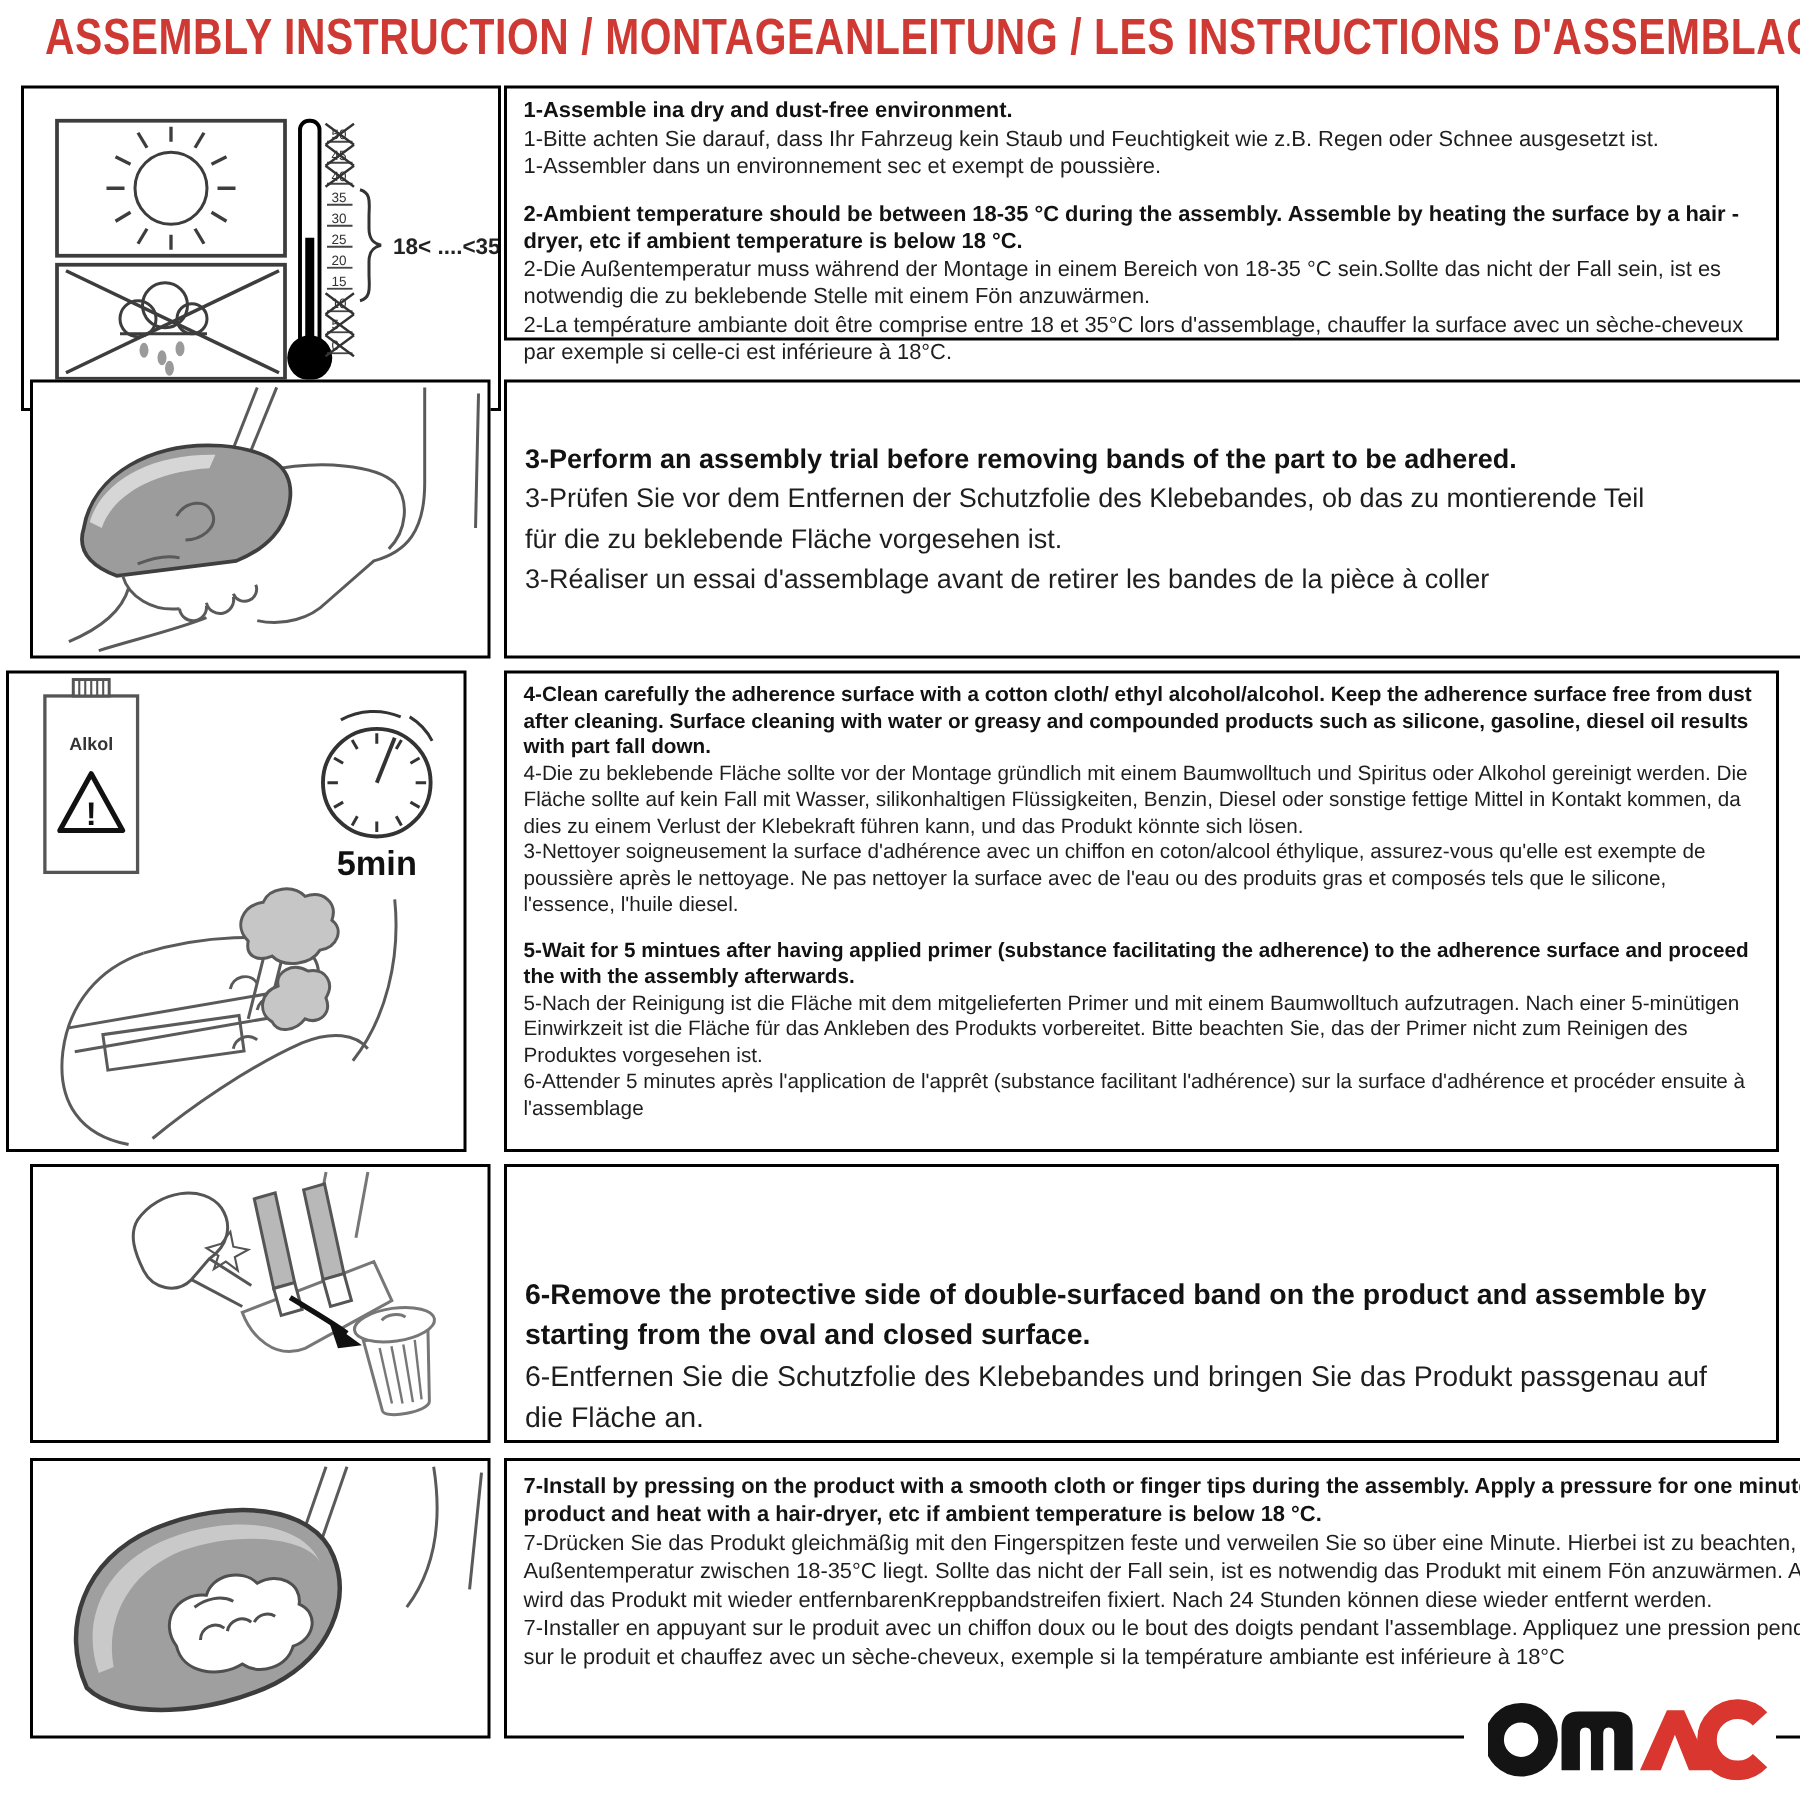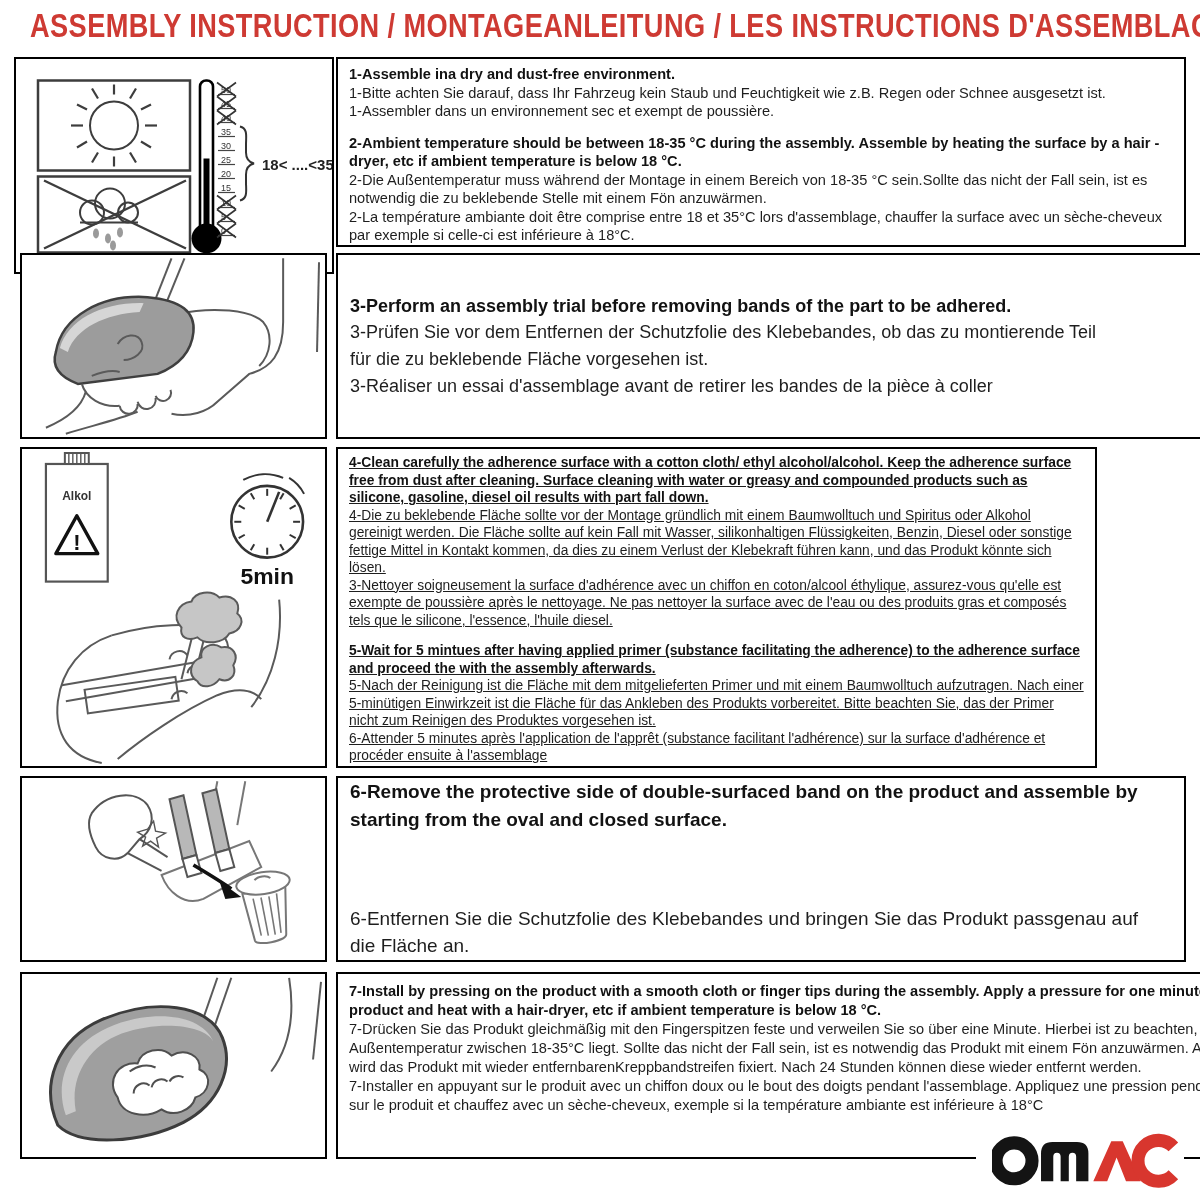--- a/index.html
+++ b/index.html
@@ -10,30 +10,30 @@
   .title{
     position:absolute;left:30px;top:6px;font-size:34px;font-weight:bold;
     color:#ce3a33;white-space:nowrap;transform:scaleX(.80);transform-origin:left top;
     letter-spacing:.5px;
   }
   .box{position:absolute;border:2px solid #000;background:#fff;box-sizing:border-box;}
   .illus svg{display:block;width:100%;height:100%;}
   
   #r1i{left:14px;top:57px;width:320px;height:217px;}
   #r2i{left:20px;top:253px;width:307px;height:186px;}
-  #r3i{left:20px;top:447px;width:307px;height:321px;}
+  #r3i{left:4px;top:447px;width:307px;height:321px;}
   #r4i{left:20px;top:776px;width:307px;height:186px;}
   #r5i{left:20px;top:972px;width:307px;height:187px;}
   
-  #r1t{left:336px;top:57px;width:850px;height:190px;padding:6px 11px;font-size:14.6px;line-height:1.27;}
+  #r1t{left:336px;top:57px;width:850px;height:170px;padding:6px 11px;font-size:14.6px;line-height:1.27;}
   #r2t{left:336px;top:253px;width:906px;height:186px;padding:0 12px;font-size:18px;line-height:1.48;
        display:flex;flex-direction:column;justify-content:center;}
-  #r3t{left:336px;top:447px;width:761px;height:321px;padding:5px 11px;font-size:13.8px;line-height:1.27;text-decoration:underline;}
+  #r3t{left:336px;top:447px;width:850px;height:321px;padding:5px 11px;font-size:13.8px;line-height:1.27;}
   #r4t{left:336px;top:776px;width:850px;height:186px;padding:0 12px;font-size:19px;line-height:1.45;
-       display:flex;flex-direction:column;justify-content:space-between;}
+       display:flex;flex-direction:column;justify-content:flex-end;}
   #r5t{left:336px;top:972px;width:982px;height:187px;padding:8px 11px;font-size:14.6px;line-height:1.3;}
   .txt p{margin:0;}
   .txt .b{font-weight:bold;color:#121212;}
   .gap{height:13px;}
   #r2t p{max-width:748px;}
   #r4t p{max-width:802px;}
   
   .logo{position:absolute;right:16px;bottom:6px;background:#fff;padding:4px 0 2px 16px;z-index:5;}
 </style>
 </head>

